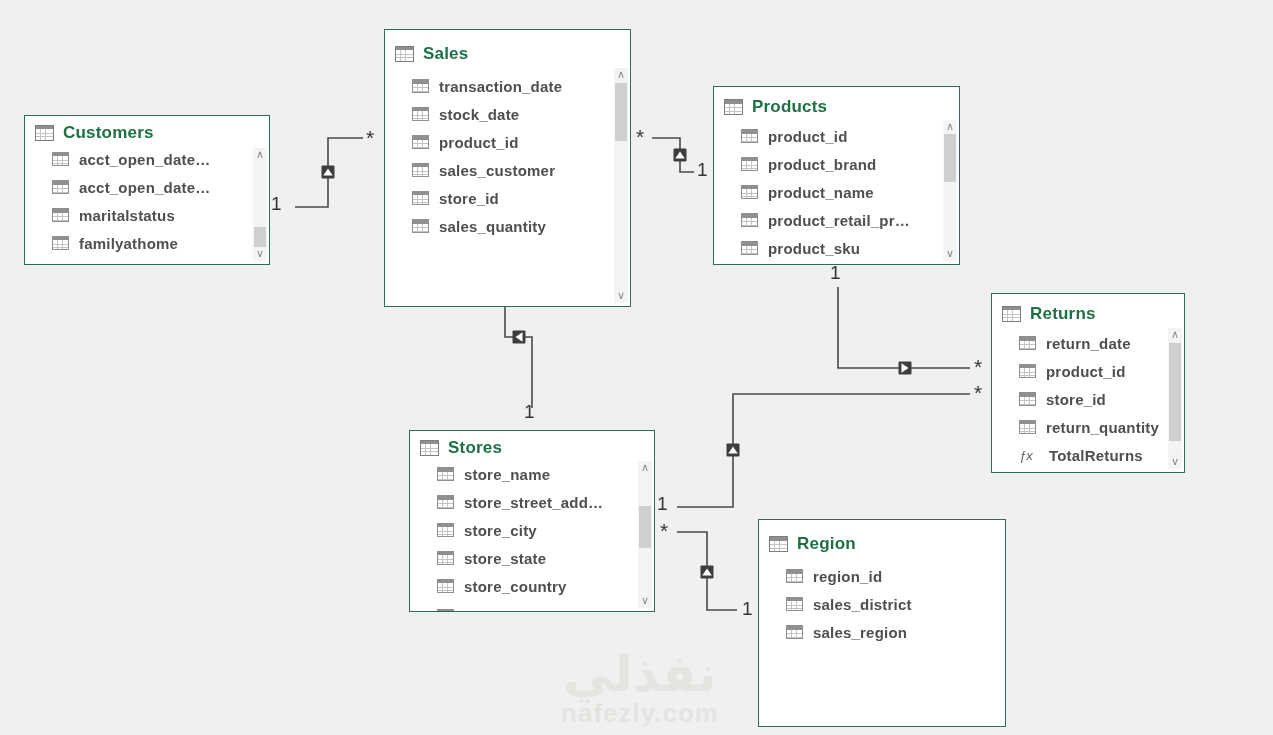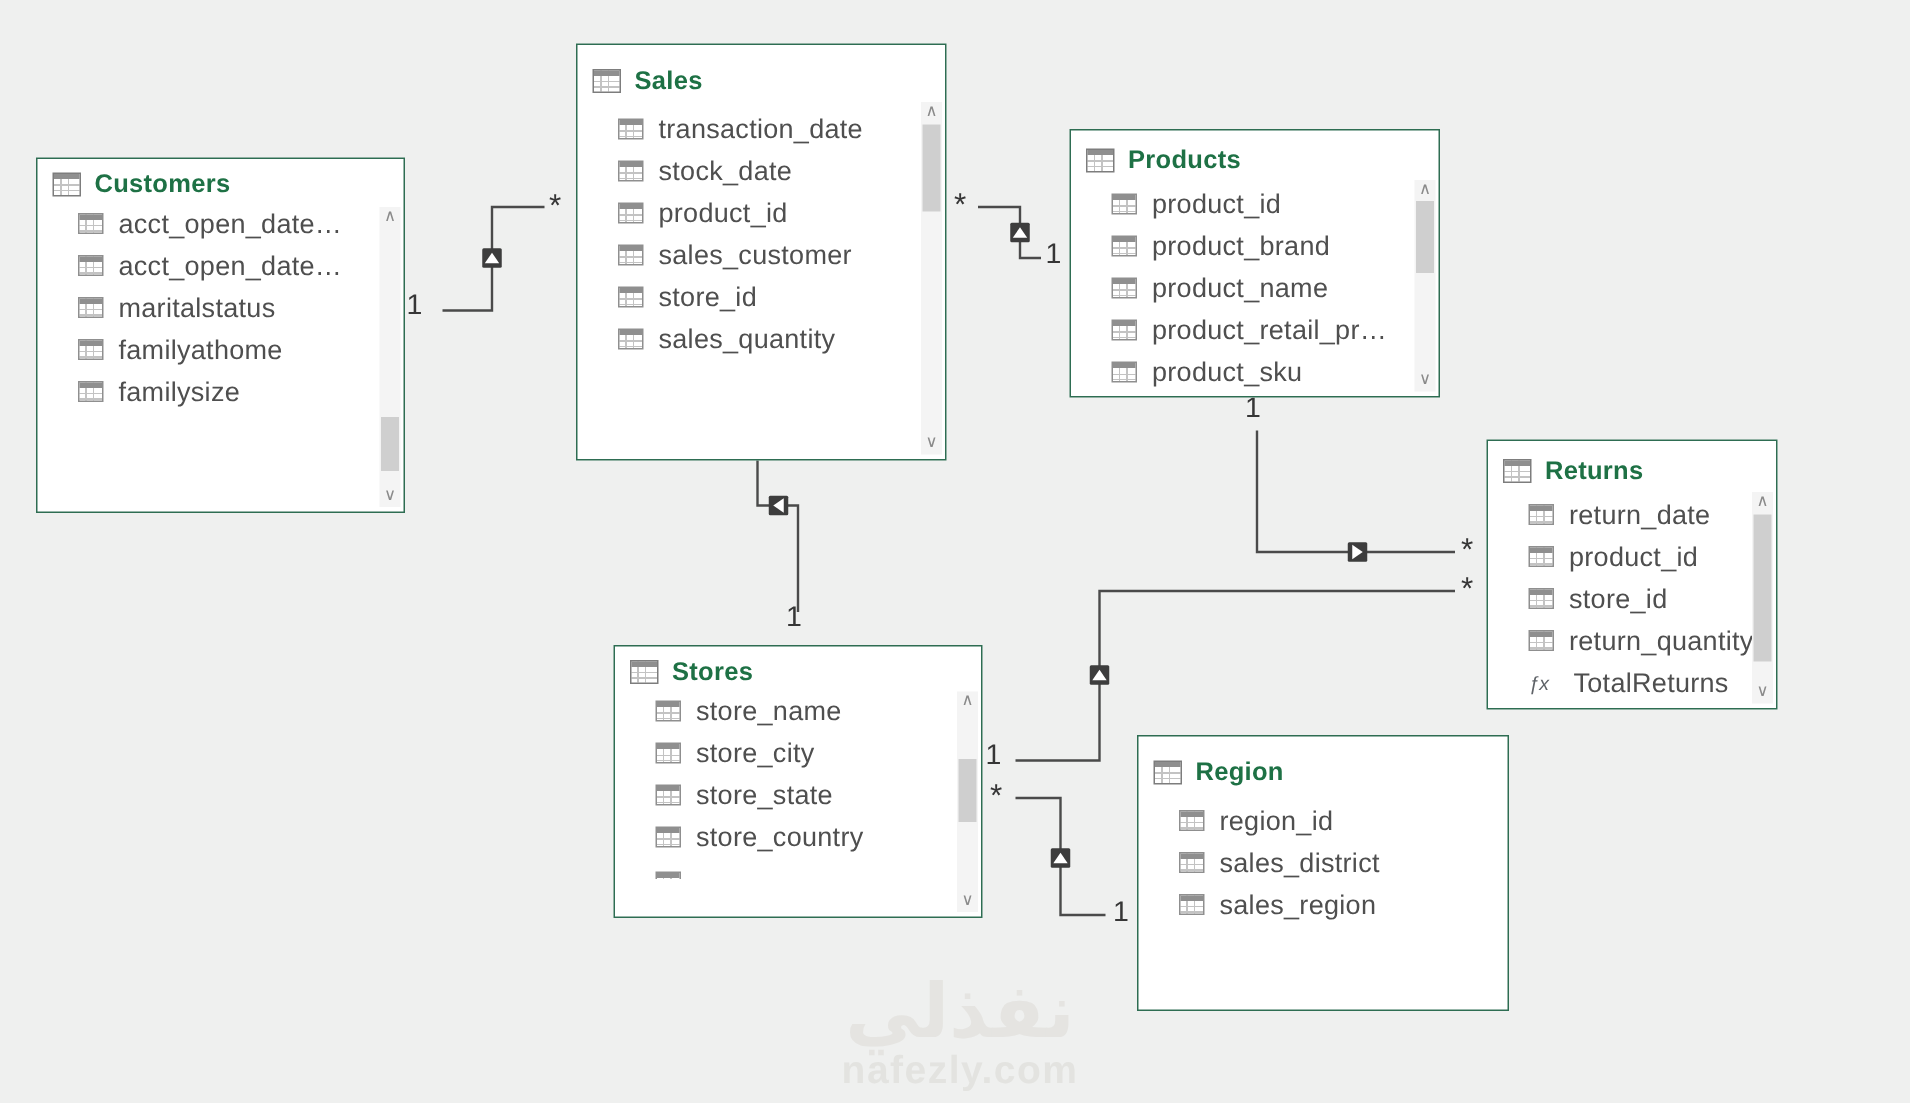--- a/index.html
+++ b/index.html
@@ -27,21 +27,21 @@
   .card-header.h-med  { padding-top:10px; padding-bottom:5px; }
   .card-title {
     color:#1e7145; font-size:17px; font-weight:700; letter-spacing:.2px;
   }
   .fields { position:relative; }
   .field-row {
     display:flex; align-items:center; gap:10px;
     height:28px; padding-left:27px;
   }
   .field-name {
-    color:#4f4f4f; font-size:18px; font-weight:400; letter-spacing:.2px;
+    color:#4f4f4f; font-size:15px; font-weight:700; letter-spacing:.2px;
     white-space:nowrap;
     text-align:center;
   }
   .field-row.clipped { height:14px; overflow:hidden; align-items:flex-start; padding-top:9px; }
 
   
   .grid-icon {
     width:17px; height:14px; flex:none;
     border:1px solid #8f8f8f; background-color:#fff;
     background-image:
@@ -145,21 +145,21 @@
   <span class="card-label" style="left:697px; top:161px;">1</span>
   <span class="card-label star" style="left:499px; top:248px;">*</span>
   <span class="card-label" style="left:524px; top:403px;">1</span>
   <span class="card-label" style="left:830px; top:264px;">1</span>
   <span class="card-label star" style="left:974px; top:358px;">*</span>
   <span class="card-label" style="left:657px; top:495px;">1</span>
   <span class="card-label star" style="left:974px; top:384px;">*</span>
   <span class="card-label star" style="left:660px; top:522px;">*</span>
   <span class="card-label" style="left:742px; top:600px;">1</span>
 
-  <div class="table-card" style="left:24px; top:105px; width:246px; height:237px;">
+  <div class="table-card" style="left:24px; top:115px; width:246px; height:150px;">
     <div class="card-header">
       <span class="grid-icon hdr"></span>
       <span class="card-title">Customers</span>
     </div>
     <div class="fields">
       <div class="field-row">
           <span class="grid-icon"></span>
           <span class="field-name">acct_open_date…</span>
         </div>
       <div class="field-row">
@@ -297,20 +297,24 @@
       <span class="grid-icon hdr"></span>
       <span class="card-title">Stores</span>
     </div>
     <div class="fields">
       <div class="field-row">
           <span class="grid-icon"></span>
           <span class="field-name">store_name</span>
         </div>
       <div class="field-row">
           <span class="grid-icon"></span>
+          <span class="field-name">store_street_add…</span>
+        </div>
+      <div class="field-row">
+          <span class="grid-icon"></span>
           <span class="field-name">store_city</span>
         </div>
       <div class="field-row">
           <span class="grid-icon"></span>
           <span class="field-name">store_state</span>
         </div>
       <div class="field-row">
           <span class="grid-icon"></span>
           <span class="field-name">store_country</span>
         </div>
@@ -318,21 +322,21 @@
           <span class="grid-icon"></span>
         </div>
     </div>
     <div class="scrollbar" style="top:30px; bottom:3px;">
       <span class="sb-arrow up">∧</span>
       <div class="sb-thumb" style="top:45px; height:42px;"></div>
       <span class="sb-arrow down">∨</span>
     </div>
   </div>
 
-  <div class="table-card" style="left:758px; top:490px; width:248px; height:184px;">
+  <div class="table-card" style="left:758px; top:519px; width:248px; height:208px;">
     <div class="card-header h-tall">
       <span class="grid-icon hdr"></span>
       <span class="card-title">Region</span>
     </div>
     <div class="fields">
       <div class="field-row">
           <span class="grid-icon"></span>
           <span class="field-name">region_id</span>
         </div>
       <div class="field-row">

